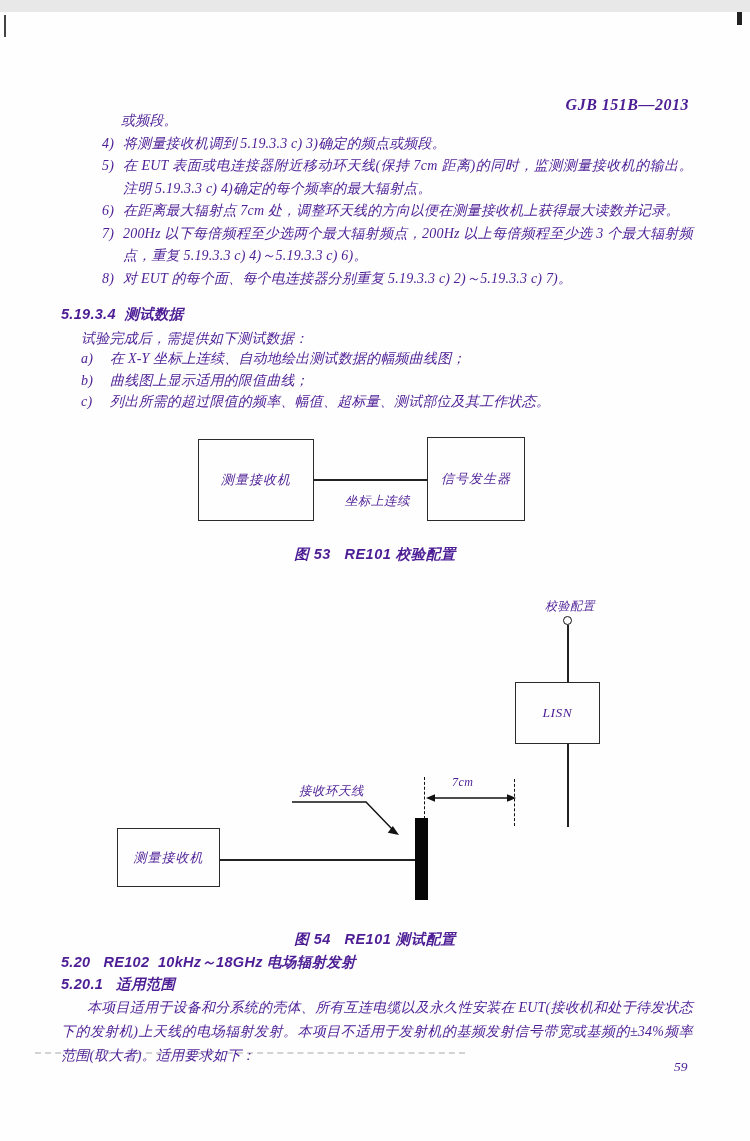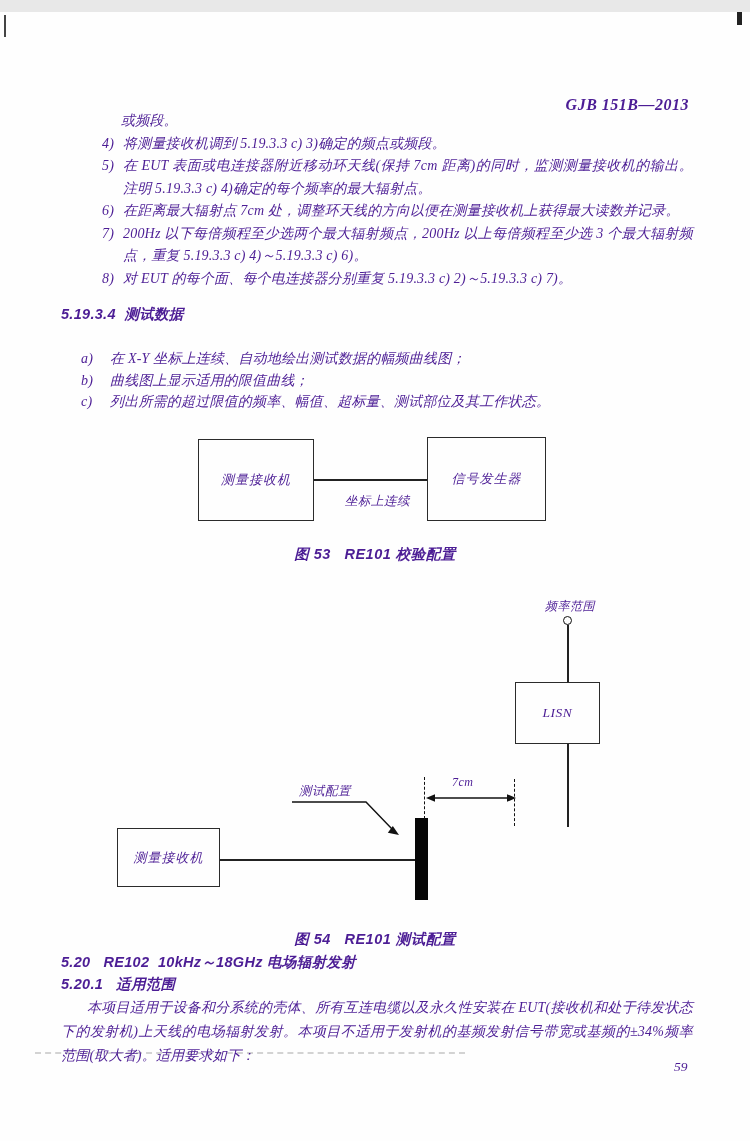--- a/index.html
+++ b/index.html
@@ -88,63 +88,64 @@
       <span class="num">7)</span>
       <span class="txt">200Hz 以下每倍频程至少选两个最大辐射频点，200Hz 以上每倍频程至少选 3 个最大辐射频点，重复 5.19.3.3 c) 4)～5.19.3.3 c) 6)。</span>
     </div>
     <div class="lrow">
       <span class="num">8)</span>
       <span class="txt">对 EUT 的每个面、每个电连接器分别重复 5.19.3.3 c) 2)～5.19.3.3 c) 7)。</span>
     </div>
   </div>
 
   <div class="abs heading" style="left:61px; top:293px;">5.19.3.4  测试数据</div>
+  <div class="abs body-text intro-line" style="left:61px; top:316px; width:632px;">试验完成后，需提供如下测试数据：</div>
 
   <div class="abs list-block body-text" style="left:61px; top:336px;">
     <div class="lrow alpha-row" style="line-height:21.5px;">
       <span class="num">a)</span>
       <span class="txt">在 X-Y 坐标上连续、自动地绘出测试数据的幅频曲线图；</span>
     </div>
     <div class="lrow alpha-row" style="line-height:21.5px;">
       <span class="num">b)</span>
       <span class="txt">曲线图上显示适用的限值曲线；</span>
     </div>
     <div class="lrow alpha-row" style="line-height:21.5px;">
       <span class="num">c)</span>
       <span class="txt">列出所需的超过限值的频率、幅值、超标量、测试部位及其工作状态。</span>
     </div>
   </div>
 
   <div class="abs dbox" style="left:198px; top:427px; width:116px; height:82px;">测量接收机</div>
   <div class="abs hline" style="left:314px; top:467px; width:113px; height:2px;"></div>
-  <div class="abs dbox" style="left:427px; top:425px; width:119px; height:84px;">信号发生器</div>
+  <div class="abs dbox" style="left:427px; top:425px; width:98px; height:84px;">信号发生器</div>
   <div class="abs fig-label" style="left:345px; top:481px;">坐标上连续</div>
   <div class="abs caption" style="left:0; top:533px;">图 53   RE101 校验配置</div>
 
-  <div class="abs fig-label" style="left:545px; top:586px; font-size:12px;">频率范围</div>
+  <div class="abs fig-label" style="left:545px; top:586px; font-size:12px;">校验配置</div>
   <div class="abs circle-term" style="left:563px; top:604px;"></div>
   <div class="abs vline" style="left:567px; top:613px; width:1.6px; height:57px;"></div>
   <div class="abs dbox latin" style="left:515px; top:670px; width:85px; height:62px;">LISN</div>
   <div class="abs vline" style="left:567px; top:732px; width:1.6px; height:83px;"></div>
 
   <div class="abs dbox" style="left:117px; top:816px; width:103px; height:59px;">测量接收机</div>
   <div class="abs hline" style="left:220px; top:847px; width:195px; height:1.6px;"></div>
   <div class="abs black-bar" style="left:415px; top:806px; width:13px; height:82px;"></div>
 
   <div class="abs dash-v" style="left:424px; top:765px; height:42px;"></div>
   <div class="abs dash-v" style="left:514px; top:767px; height:47px;"></div>
 
   <svg class="abs" style="left:426px; top:780px;" width="90" height="12">
     <line x1="8" y1="6" x2="82" y2="6" stroke="#111" stroke-width="1.6"></line>
     <polygon points="0,6 9,2.2 9,9.8" fill="#111"></polygon>
     <polygon points="90,6 81,2.2 81,9.8" fill="#111"></polygon>
   </svg>
   <div class="abs fig-label" style="left:452px; top:763px; font-size:12px;">7cm</div>
 
-  <div class="abs fig-label" style="left:299px; top:771px;">测试配置</div>
+  <div class="abs fig-label" style="left:299px; top:771px;">接收环天线</div>
   <svg class="abs" style="left:288px; top:786px;" width="120" height="42">
     <polyline points="4,4 78,4 104,31" fill="none" stroke="#111" stroke-width="1.4"></polyline>
     <polygon points="111,37 99.8,34.7 104.8,27.9" fill="#111"></polygon>
   </svg>
 
   <div class="abs caption" style="left:0; top:918px;">图 54   RE101 测试配置</div>
 
   <div class="abs heading" style="left:61px; top:941px;">5.20   RE102  10kHz～18GHz 电场辐射发射</div>
   <div class="abs heading" style="left:61px; top:963px;">5.20.1   适用范围</div>
   <div class="abs para" style="left:61px; top:984px;">本项目适用于设备和分系统的壳体、所有互连电缆以及永久性安装在 EUT(接收机和处于待发状态下的发射机)上天线的电场辐射发射。本项目不适用于发射机的基频发射信号带宽或基频的±34%频率范围(取大者)。适用要求如下：</div>

